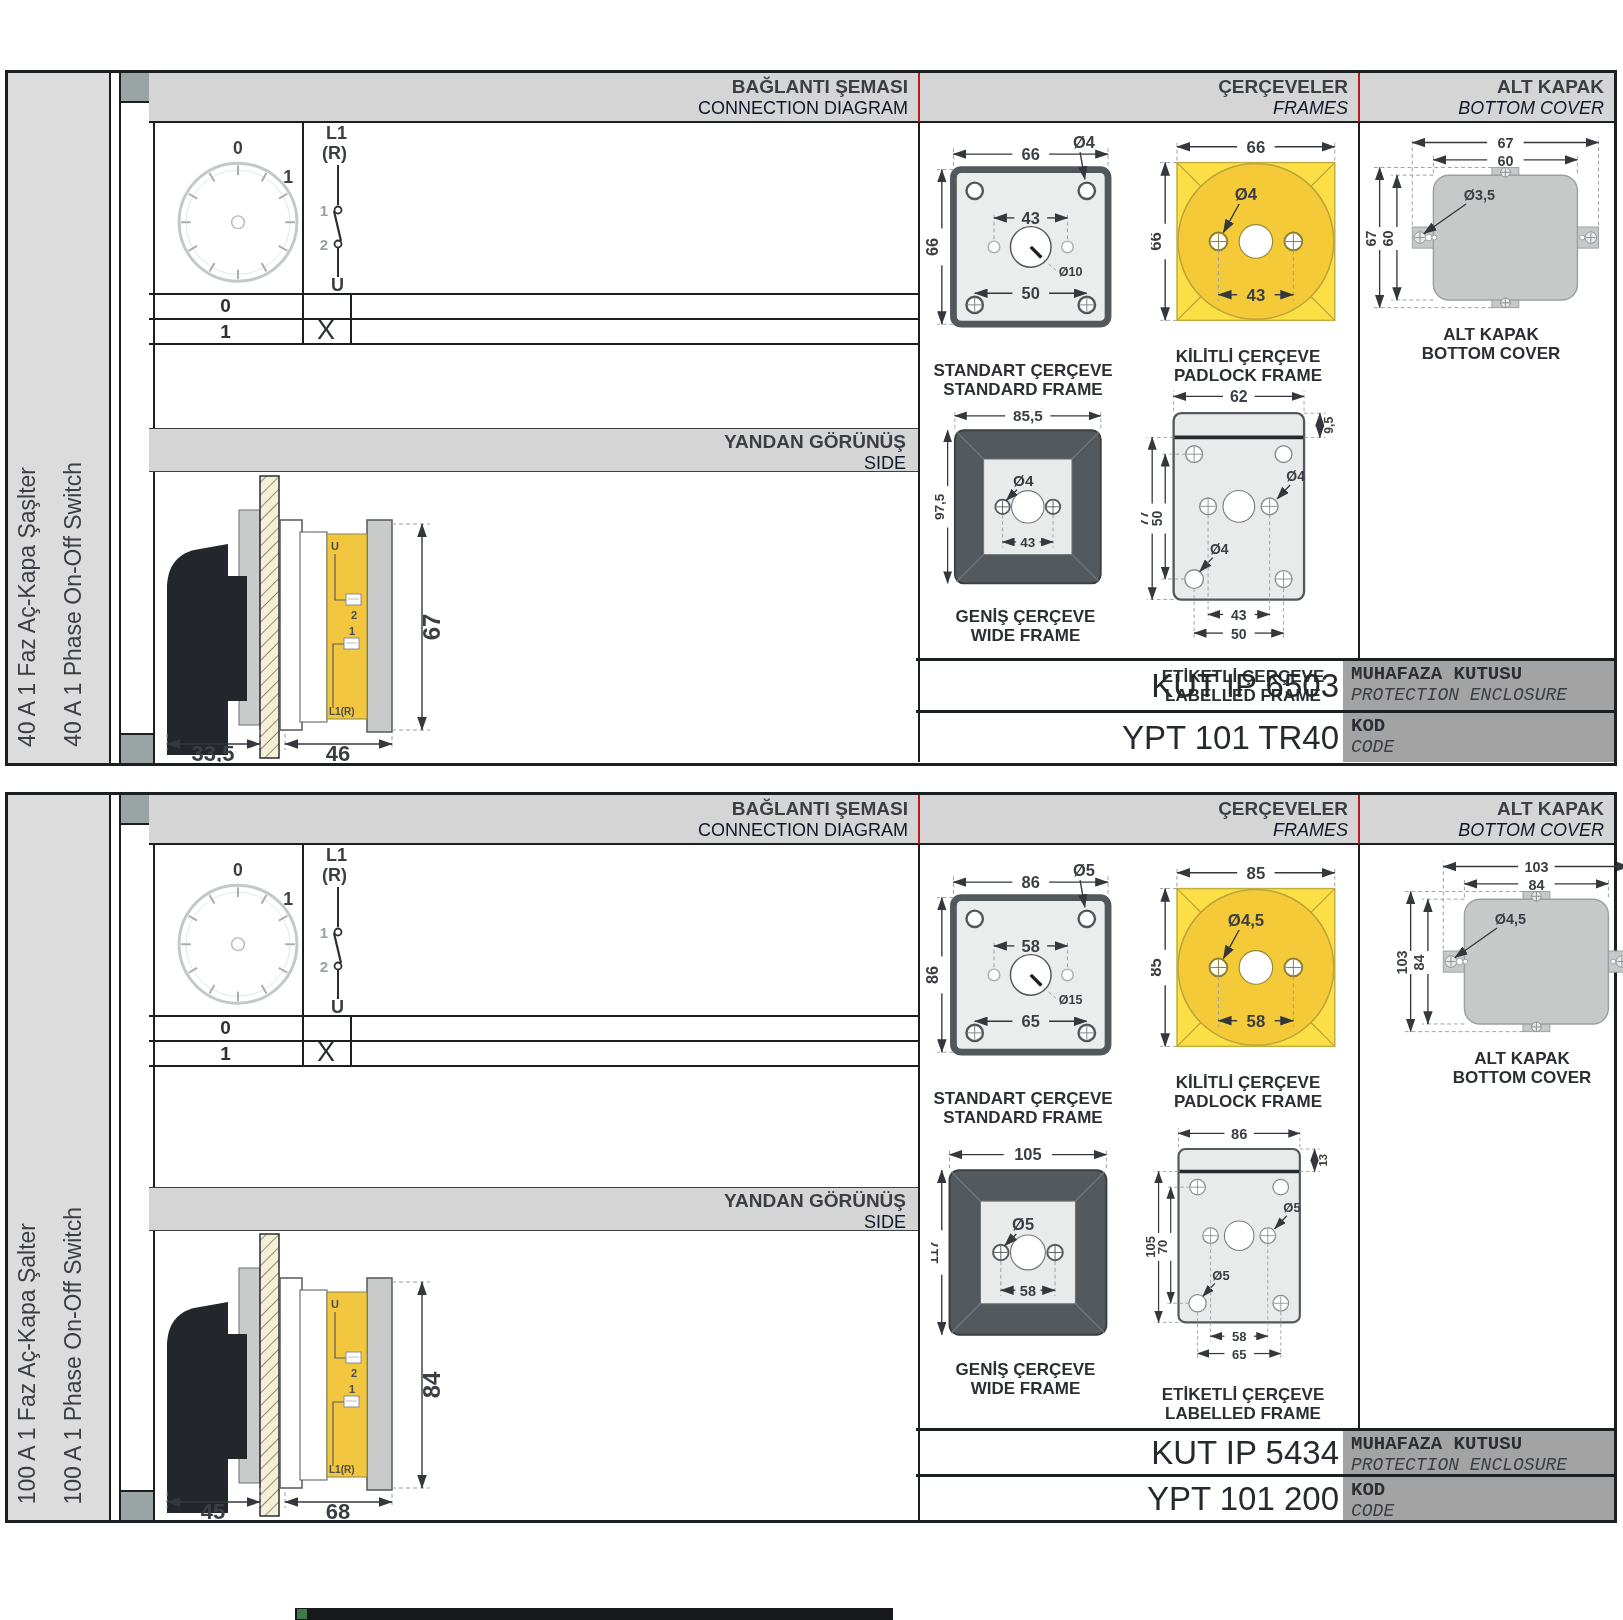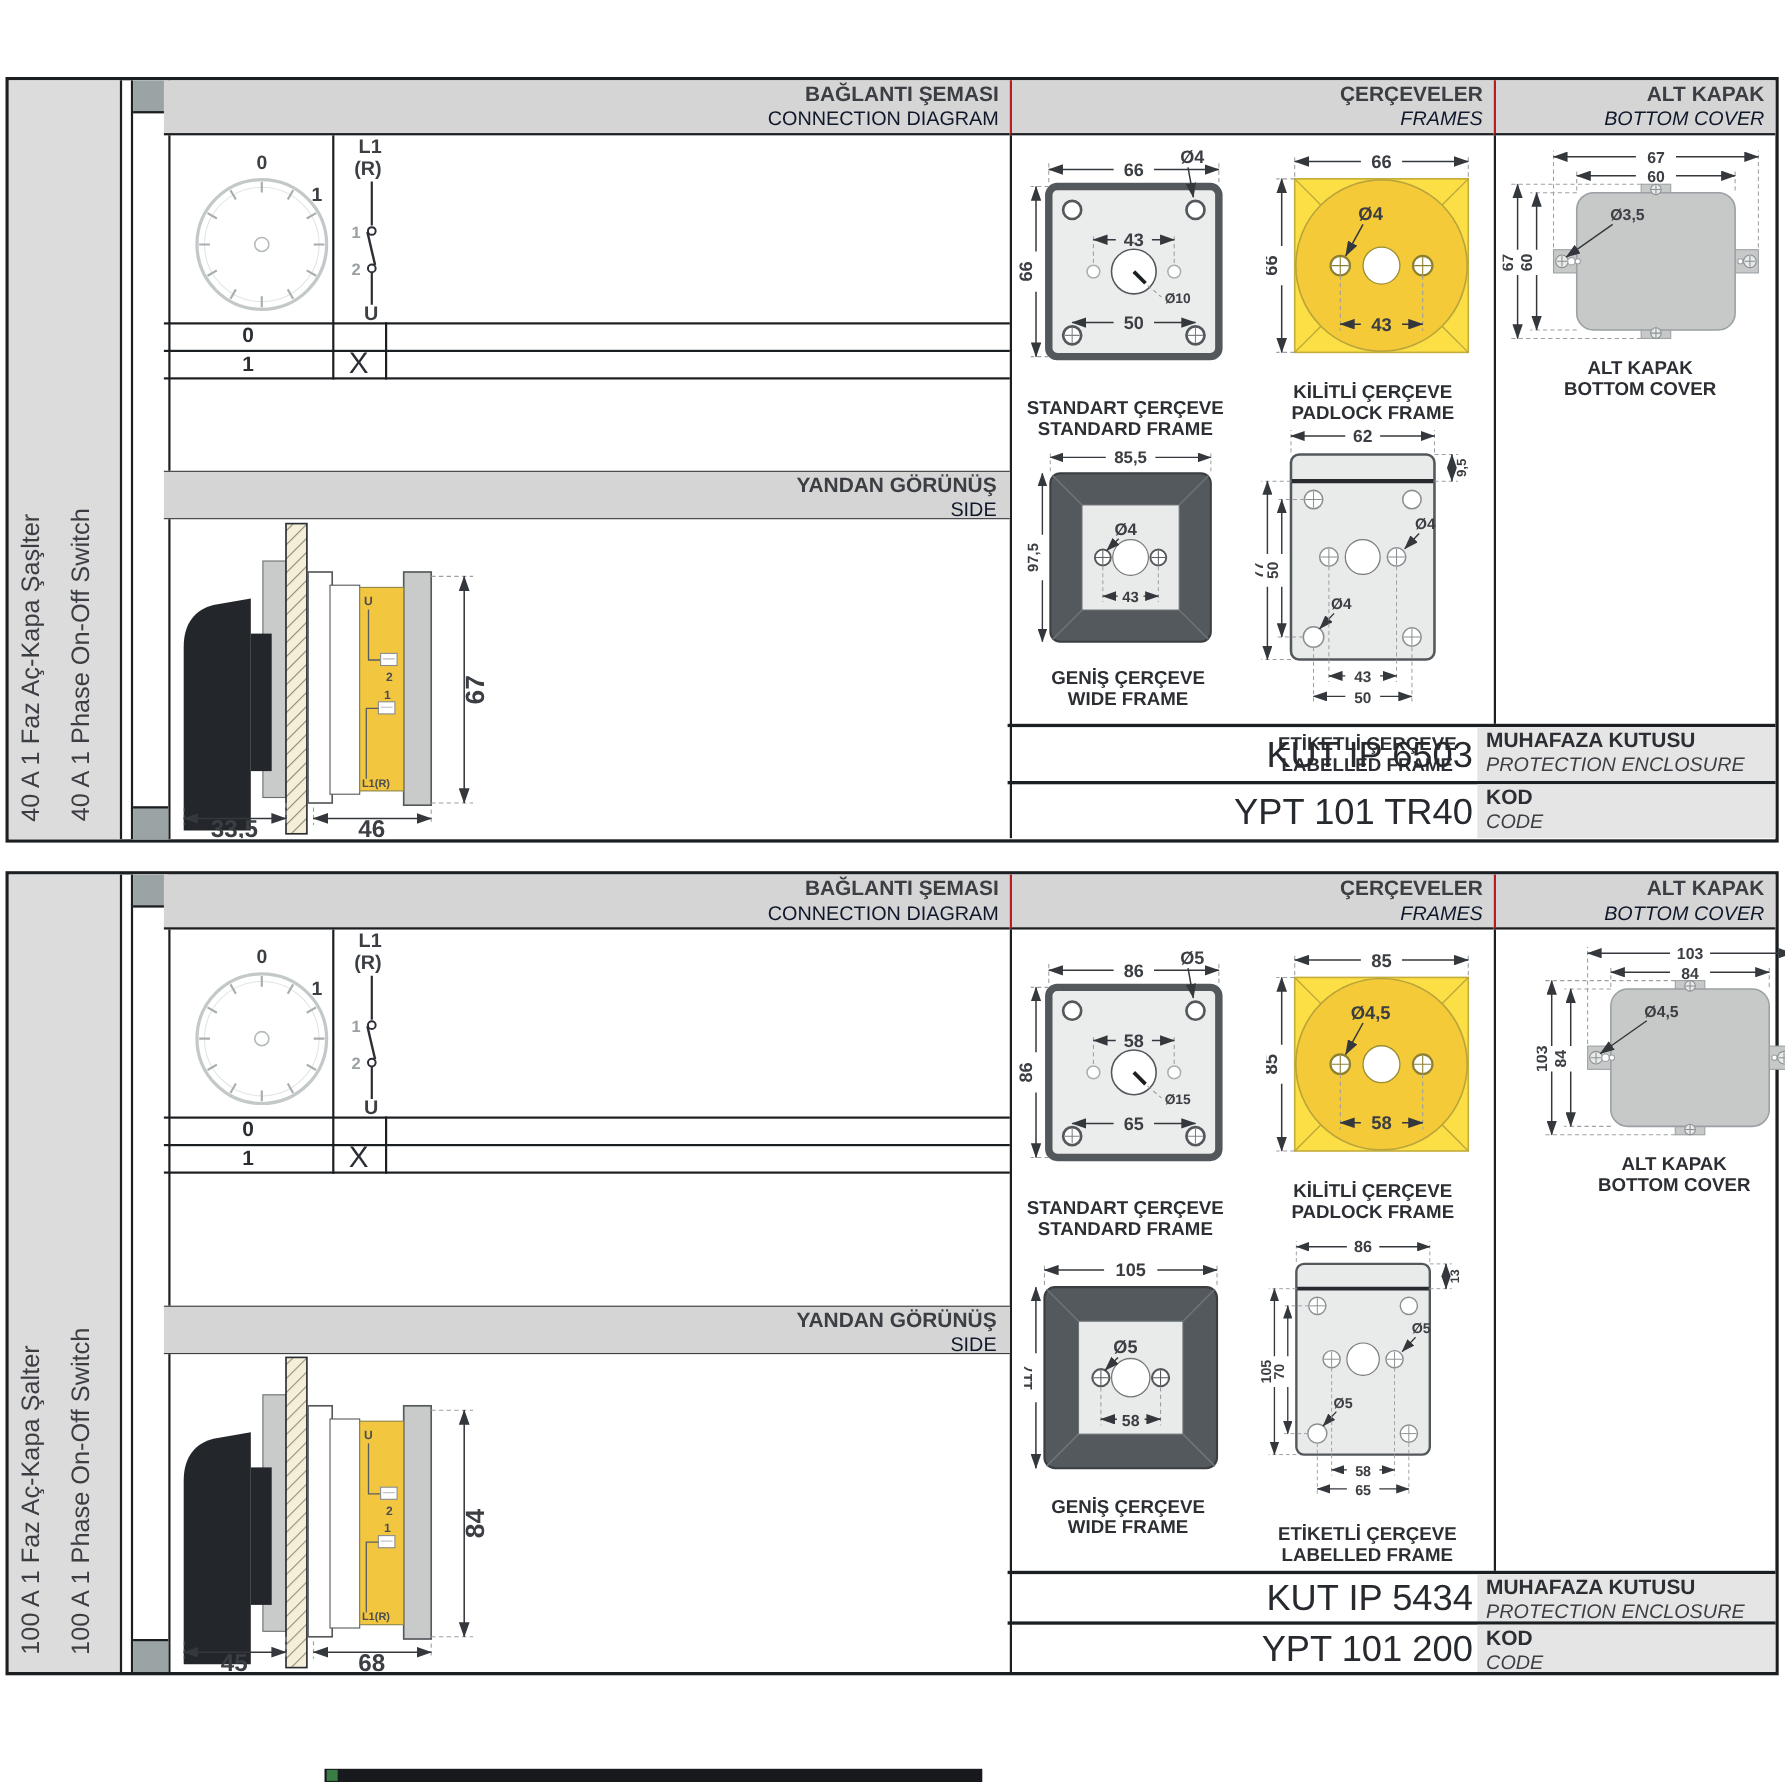--- a/index.html
+++ b/index.html
@@ -23,21 +23,21 @@
   .it{font-style:italic;}
   .vline,.hline{position:absolute;background:#1c1f22;}
   .rowlbl{position:absolute;font-weight:bold;font-size:19px;color:#2b2e33;text-align:center;}
   .xmark{position:absolute;font-size:27px;font-weight:400;color:#2b2e33;text-align:center;line-height:25px;}
   .sbar{position:absolute;background:#d5d5d5;border-top:1.5px solid #3c3f42;border-bottom:1.5px solid #3c3f42;
         box-sizing:border-box;text-align:right;padding:2px 12px 0 0;}
   .fblock{position:absolute;text-align:center;}
   .fblock svg{display:block;margin:0 auto;}
   .cap{font-weight:bold;font-size:17px;line-height:19px;color:#2b2e33;margin-top:2px;}
   .code-val{position:absolute;font-size:33px;color:#26292d;text-align:right;padding-right:4px;box-sizing:border-box;}
-  .code-lbl{position:absolute;background:#e5e5e5;padding:2px 16px 0 8px;box-sizing:border-box;}
+  .code-lbl{position:absolute;background:#a3a3a3;padding:2px 16px 0 8px;box-sizing:border-box;font-family:Liberation Mono, monospace;}
   .cl1{font-weight:bold;font-size:19px;line-height:22px;color:#2b2e33;}
   .cl2{font-style:italic;font-size:18px;line-height:20px;color:#3b3e43;}
   svg text{font-family:"Liberation Sans",sans-serif;fill:#3b3e43;}
   .t18{font-size:18px;font-weight:bold;}
   .t17{font-size:17px;font-weight:bold;}
   .t15{font-size:15px;font-weight:bold;}
   .t13{font-size:13px;font-weight:bold;}
   .t22{font-size:22px;font-weight:bold;}
   .t24{font-size:24px;font-weight:bold;}
   .t11{font-size:11px;font-weight:bold;fill:#4a4d52;}

